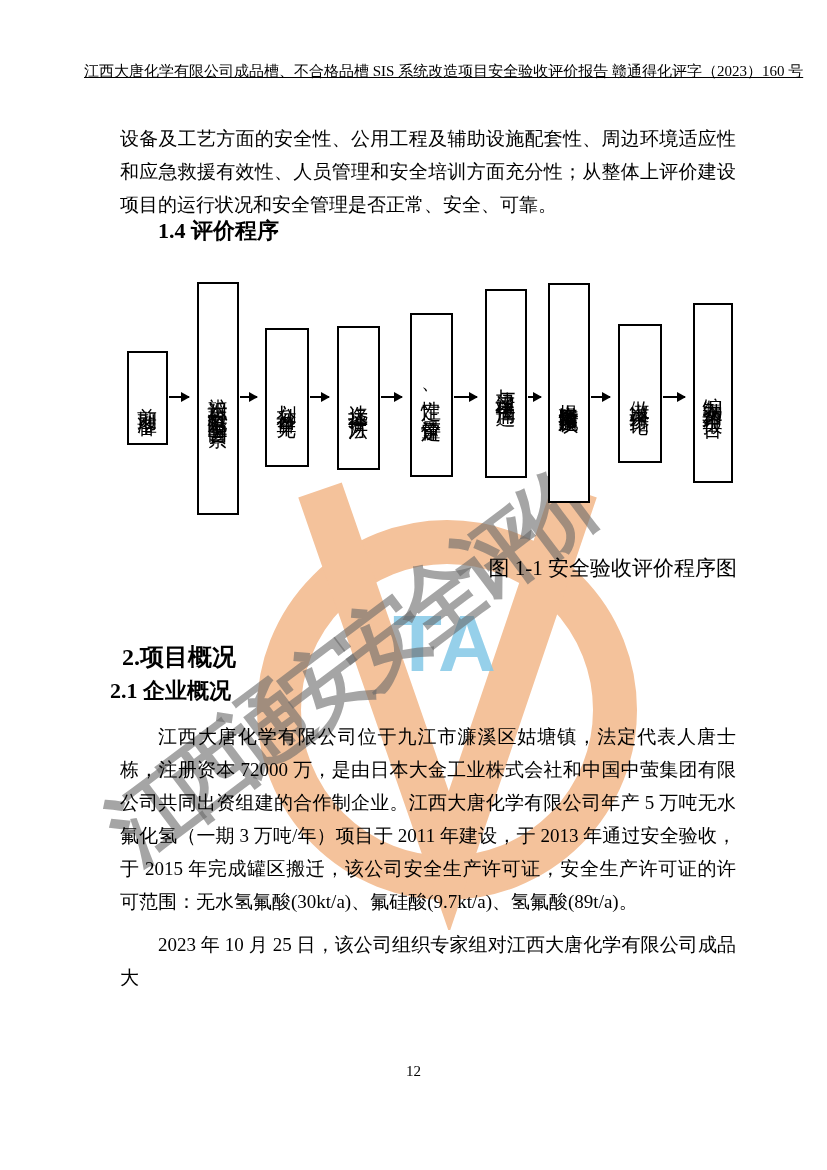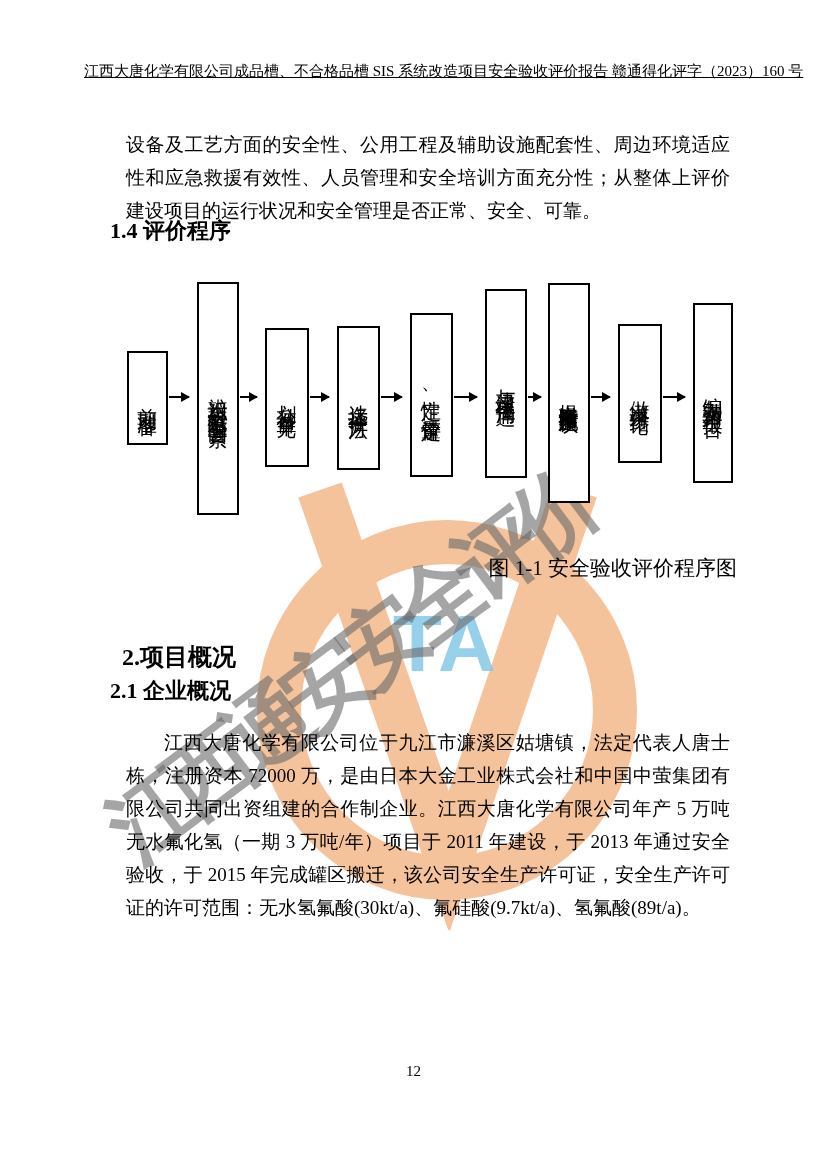--- a/index.html
+++ b/index.html
@@ -39,28 +39,28 @@
   .doc-header{
     position:absolute;left:84px;top:62px;width:660px;
     font-size:15px;text-align:center;
     text-decoration:underline;white-space:nowrap;
   }
   .para{
     position:absolute;left:110px;width:636px;
     font-size:19px;line-height:33px;
     text-align:justify;text-justify:inter-character;
   }
-  .para p{margin:16px;}
+  .para p{margin:10px;}
   .para p.ind{text-indent:2em;}
   .intro{top:112px;}
   .h-kai{
     position:absolute;left:110px;
     font-size:22px;font-weight:bold;margin:0;
   }
-  .h14{top:216px;}
+  .h14{top:216px;margin-left:48px;}
   .h2big{
     position:absolute;left:110px;top:629px;
     font-size:24px;font-weight:bold;margin:12px;
   }
   .h21{top:676px;}
   .caption{
     position:absolute;left:0;top:554px;width:737px;
     text-align:right;font-size:21px;font-weight:normal;
   }
   .body2{top:710px;}
@@ -147,18 +147,19 @@
     </div>
 
     <div class="caption">图 1-1 安全验收评价程序图</div>
 
     <h2 class="h2big">2.项目概况</h2>
 
     <h3 class="h-kai h21">2.1 企业概况</h3>
 
     <div class="para body2">
       <p class="ind">江西大唐化学有限公司位于九江市濂溪区姑塘镇，法定代表人唐士栋，注册资本 72000 万，是由日本大金工业株式会社和中国中萤集团有限公司共同出资组建的合作制企业。江西大唐化学有限公司年产 5 万吨无水氟化氢（一期 3 万吨/年）项目于 2011 年建设，于 2013 年通过安全验收，于 2015 年完成罐区搬迁，该公司安全生产许可证，安全生产许可证的许可范围：无水氢氟酸(30kt/a)、氟硅酸(9.7kt/a)、氢氟酸(89t/a)。</p>
+      <p class="ind">2023 年 10 月 25 日，该公司组织专家组对江西大唐化学有限公司成品大</p>
     </div>
 
     <div class="pagenum">12</div>
 
   </div>
 </div>
 
 </body></html>

